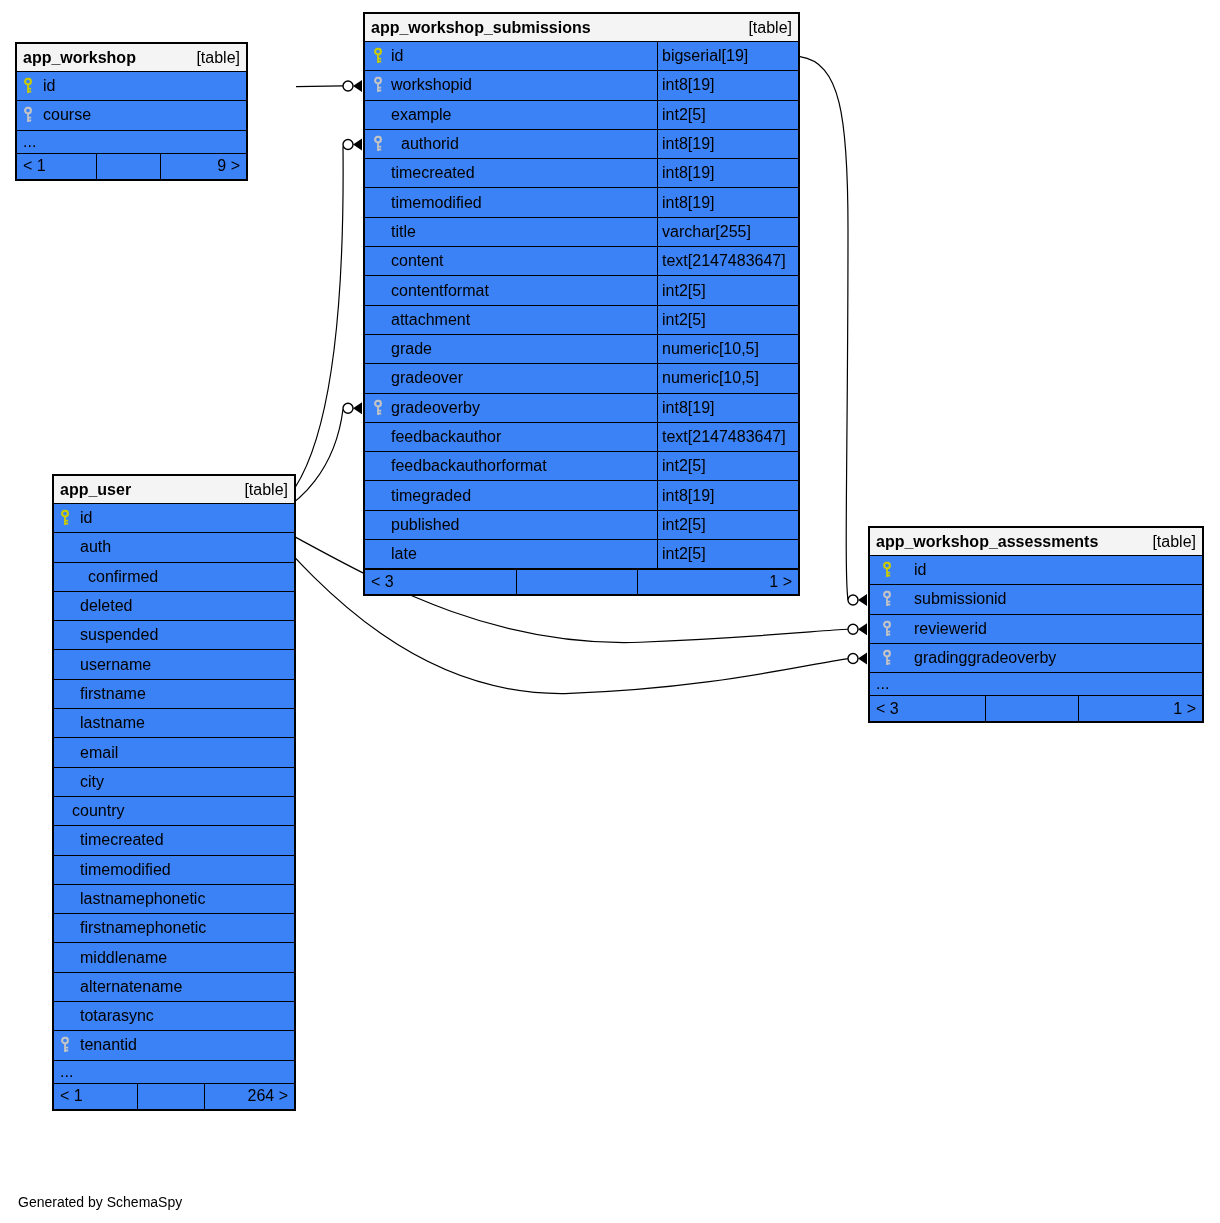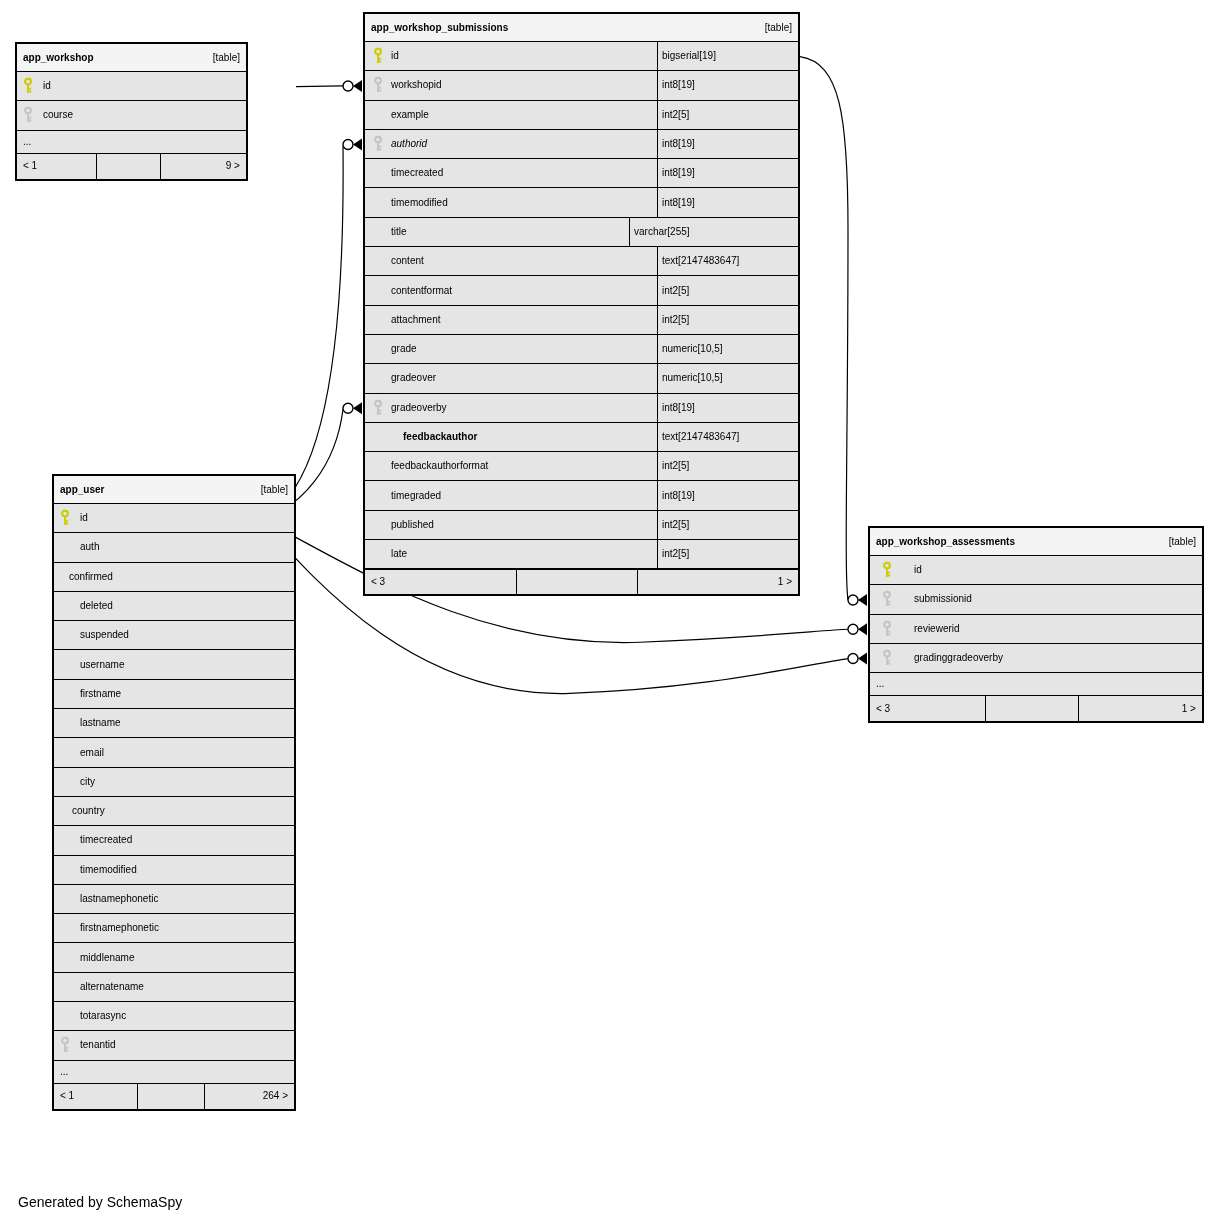--- a/index.html
+++ b/index.html
@@ -8,24 +8,24 @@
     width:1220px;height:1223px;
     background:#ffffff;
     font-family:"Liberation Sans","DejaVu Sans",sans-serif;
     color:#000;
     overflow:hidden;
   }
   #wires{position:absolute;left:0;top:0;z-index:0;pointer-events:none;}
   .tbl{
     position:absolute;
     box-sizing:border-box;
-    background:#e5e5e5;
+    background:#3b82f6;
     border:2px solid #000;
     z-index:1;
-    font-size:10px;
+    font-size:16px;
     line-height:1;
   }
   .hdr{
     height:28px;
     background:#f4f4f4;
     border-bottom:1px solid #000;
     display:flex;
     justify-content:space-between;
     align-items:center;
     padding:0 6px;
@@ -203,41 +203,41 @@
         <div class="typecell" style="width: 141px;">int2[5]</div>
       </div>
       <div class="crow">
         <div class="namecell">
           <span class="keyicon" style="left: 8px;">
             <svg width="10" height="17" viewBox="0 0 10 17">
               <circle cx="5" cy="4" r="2.9" fill="none" stroke="#c4c4c4" stroke-width="2.1"></circle>
               <path d="M5 6.8 L5 15.5 M5 11.2 L8.2 11.2 M5 14 L8.2 14" fill="none" stroke="#c4c4c4" stroke-width="1.8"></path>
             </svg>
           </span>
-          <span class="colname" style="margin-left: 26px; font-style: italic;">authorid</span>
+          <span class="colname" style="margin-left: 36px;">authorid</span>
         </div>
         <div class="typecell" style="width: 141px;">int8[19]</div>
       </div>
       <div class="crow">
         <div class="namecell">
           <span class="colname" style="margin-left: 26px;">timecreated</span>
         </div>
         <div class="typecell" style="width: 141px;">int8[19]</div>
       </div>
       <div class="crow">
         <div class="namecell">
           <span class="colname" style="margin-left: 26px;">timemodified</span>
         </div>
         <div class="typecell" style="width: 141px;">int8[19]</div>
       </div>
       <div class="crow">
         <div class="namecell">
           <span class="colname" style="margin-left: 26px;">title</span>
         </div>
-        <div class="typecell" style="width: 169px;">varchar[255]</div>
+        <div class="typecell" style="width: 141px;">varchar[255]</div>
       </div>
       <div class="crow">
         <div class="namecell">
           <span class="colname" style="margin-left: 26px;">content</span>
         </div>
         <div class="typecell" style="width: 141px;">text[2147483647]</div>
       </div>
       <div class="crow">
         <div class="namecell">
           <span class="colname" style="margin-left: 26px;">contentformat</span>
@@ -269,21 +269,21 @@
               <circle cx="5" cy="4" r="2.9" fill="none" stroke="#c4c4c4" stroke-width="2.1"></circle>
               <path d="M5 6.8 L5 15.5 M5 11.2 L8.2 11.2 M5 14 L8.2 14" fill="none" stroke="#c4c4c4" stroke-width="1.8"></path>
             </svg>
           </span>
           <span class="colname" style="margin-left: 26px;">gradeoverby</span>
         </div>
         <div class="typecell" style="width: 141px;">int8[19]</div>
       </div>
       <div class="crow">
         <div class="namecell">
-          <span class="colname" style="margin-left: 38px; font-weight: bold;">feedbackauthor</span>
+          <span class="colname" style="margin-left: 26px;">feedbackauthor</span>
         </div>
         <div class="typecell" style="width: 141px;">text[2147483647]</div>
       </div>
       <div class="crow">
         <div class="namecell">
           <span class="colname" style="margin-left: 26px;">feedbackauthorformat</span>
         </div>
         <div class="typecell" style="width: 141px;">int2[5]</div>
       </div>
       <div class="crow">
@@ -326,21 +326,21 @@
           <span class="colname" style="margin-left: 26px;">id</span>
         </div>
       </div>
       <div class="crow">
         <div class="namecell">
           <span class="colname" style="margin-left: 26px;">auth</span>
         </div>
       </div>
       <div class="crow">
         <div class="namecell">
-          <span class="colname" style="margin-left: 15px;">confirmed</span>
+          <span class="colname" style="margin-left: 34px;">confirmed</span>
         </div>
       </div>
       <div class="crow">
         <div class="namecell">
           <span class="colname" style="margin-left: 26px;">deleted</span>
         </div>
       </div>
       <div class="crow">
         <div class="namecell">
           <span class="colname" style="margin-left: 26px;">suspended</span>

